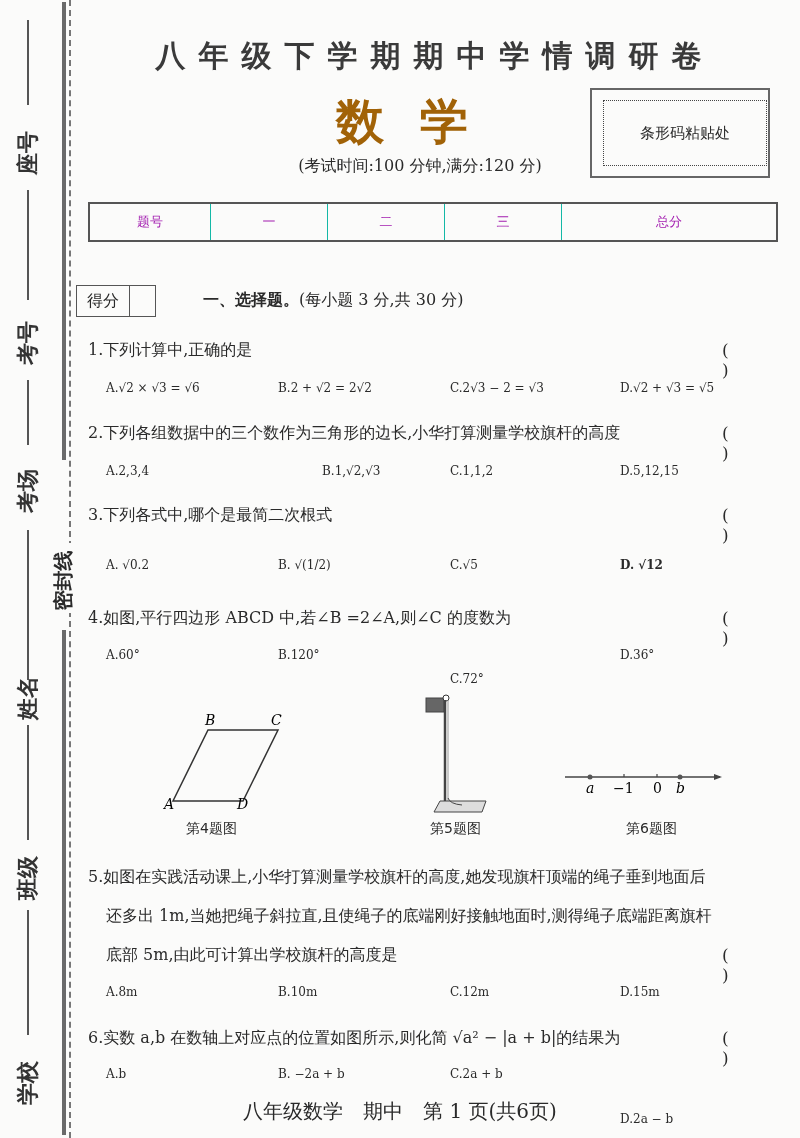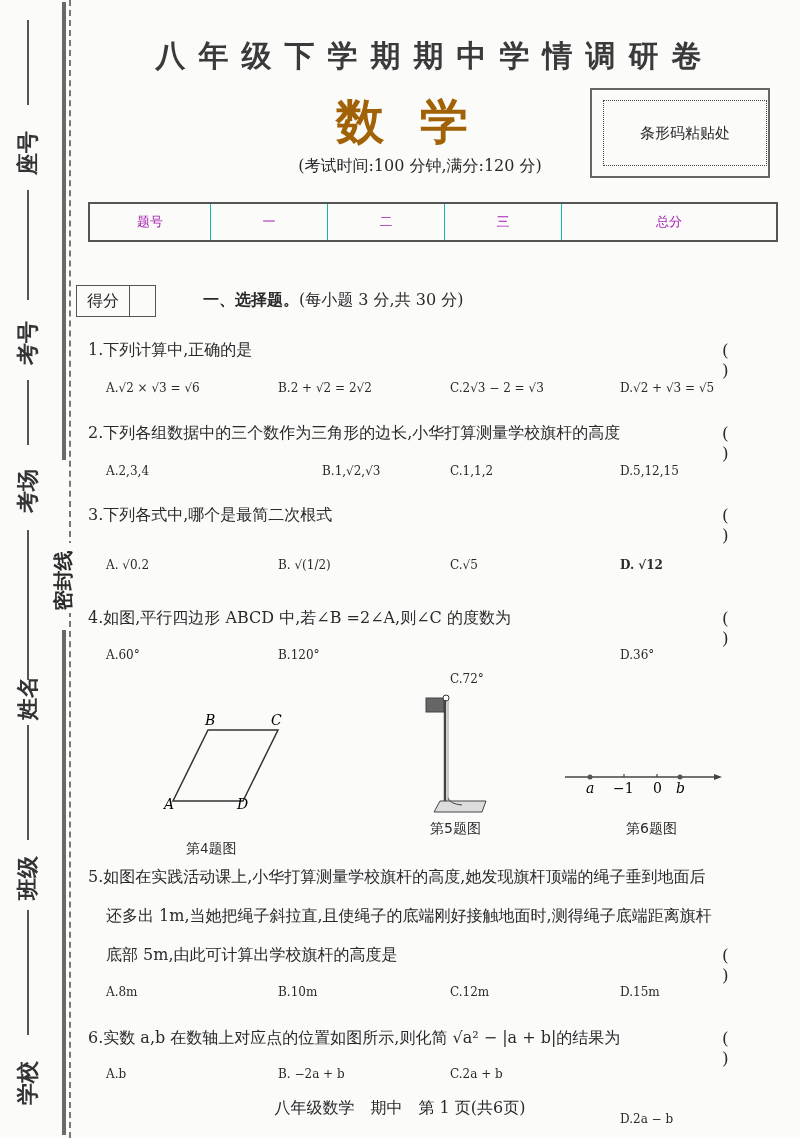--- a/index.html
+++ b/index.html
@@ -32,21 +32,21 @@
   .section-box{position:absolute;left:76px;top:285px;width:80px;height:32px;border:1.5px solid #555;box-sizing:border-box;display:flex;}
   .section-box .lbl{width:52px;border-right:1px solid #555;display:flex;align-items:center;justify-content:center;font-size:16px;}
   .section-title{position:absolute;left:203px;top:290px;font-size:16px;}
   .section-title b{font-family:"DejaVu Sans","Liberation Sans",sans-serif;}
   
   .q{position:absolute;left:88px;font-size:16px;white-space:nowrap;}
   .paren{position:absolute;left:722px;font-size:17px;letter-spacing:28px;}
   .opt{position:absolute;font-size:12px;white-space:nowrap;}
   .cont{position:absolute;left:106px;font-size:16px;white-space:nowrap;}
   .caption{position:absolute;font-size:14px;font-family:"DejaVu Sans","Liberation Sans",sans-serif;}
-  .footer{position:absolute;left:0;width:800px;top:1098px;text-align:center;font-size:16px;}
+  .footer{position:absolute;left:0;width:800px;top:1098px;text-align:center;font-size:20px;}
 </style>
 </head>
 <body>
 
 <div>
   <div class="side-label" style="top:140px;">座号</div>
   <div class="side-line" style="top:20px;height:85px;"></div>
   <div class="side-line" style="top:190px;height:110px;"></div>
   <div class="side-label" style="top:330px;">考号</div>
   <div class="side-line" style="top:380px;height:65px;"></div>
@@ -131,21 +131,21 @@
 <div class="opt" style="left:450px;top:648px;margin-top:24px;">C.72°</div>
 <div class="opt" style="left:620px;top:648px;">D.36°</div>
 
 <svg class="abs" style="left:160px;top:705px;" width="140" height="105">
   <polygon points="48,25 118,25 83,96 13,96" fill="none" stroke="#333" stroke-width="1.5"></polygon>
   <text x="45" y="20" font-size="14" font-style="italic" font-family="DejaVu Serif, serif">B</text>
   <text x="111" y="20" font-size="14" font-style="italic" font-family="DejaVu Serif, serif">C</text>
   <text x="4" y="104" font-size="14" font-style="italic" font-family="DejaVu Serif, serif">A</text>
   <text x="77" y="104" font-size="14" font-style="italic" font-family="DejaVu Serif, serif">D</text>
 </svg>
-<div class="caption" style="left:186px;top:840px;font-family:Liberation Mono, monospace;">第4题图</div>
+<div class="caption" style="left:186px;top:820px;">第4题图</div>
 
 <svg class="abs" style="left:420px;top:688px;" width="80" height="125">
   <rect x="6" y="10" width="18" height="14" fill="#666" stroke="#444" stroke-width="1"></rect>
   <circle cx="26" cy="10" r="3" fill="#fff" stroke="#333" stroke-width="1"></circle>
   <line x1="25" y1="12" x2="25" y2="116" stroke="#444" stroke-width="2.5"></line>
   <line x1="28" y1="12" x2="28" y2="116" stroke="#999" stroke-width="1"></line>
   <polygon points="20,113 66,113 62,124 14,124" fill="#ddd" stroke="#444" stroke-width="1"></polygon>
   <path d="M28,110 Q30,116 42,117" fill="none" stroke="#444" stroke-width="1"></path>
 </svg>
 <div class="caption" style="left:430px;top:820px;">第5题图</div>

